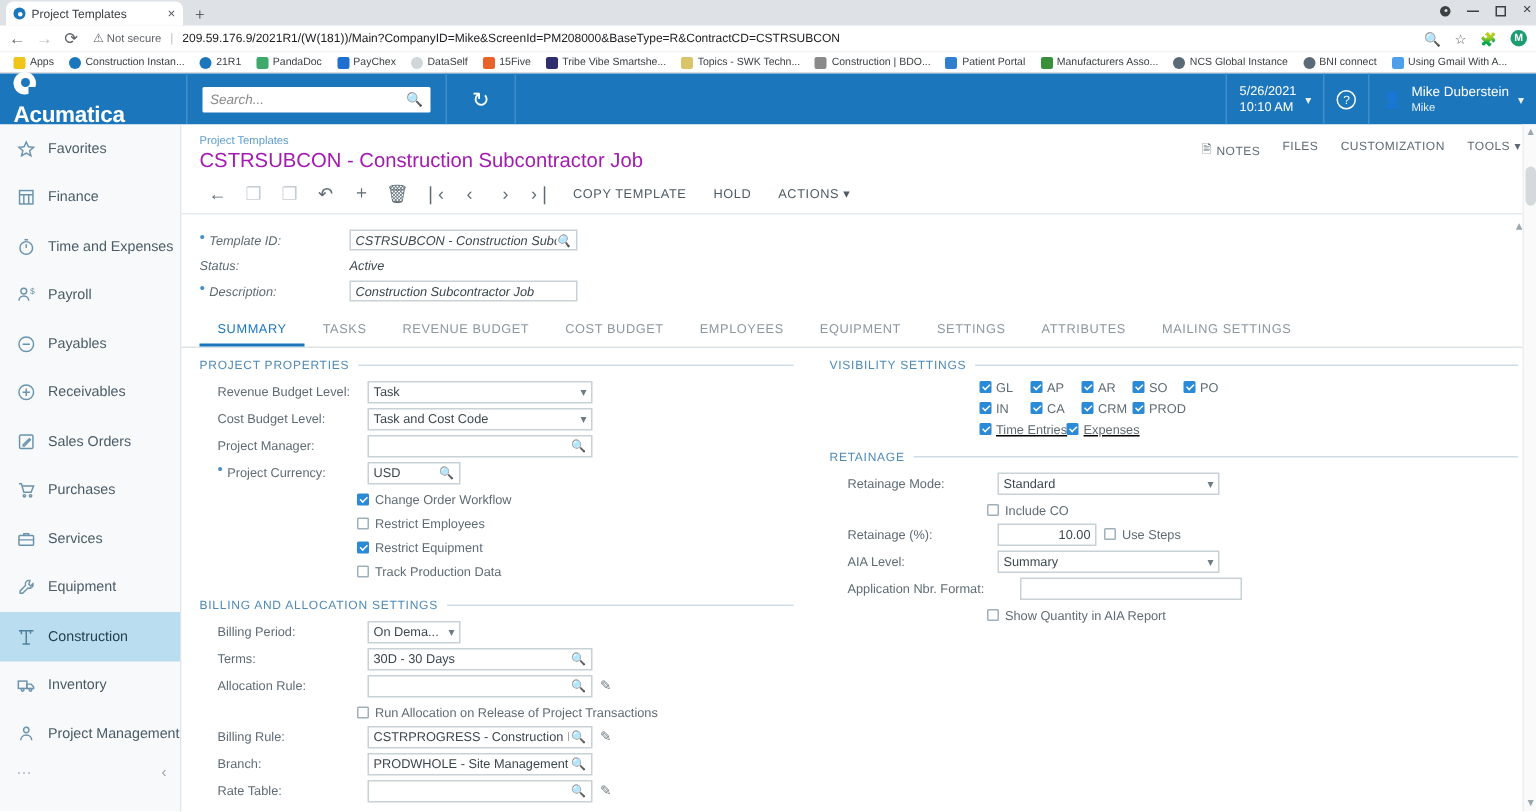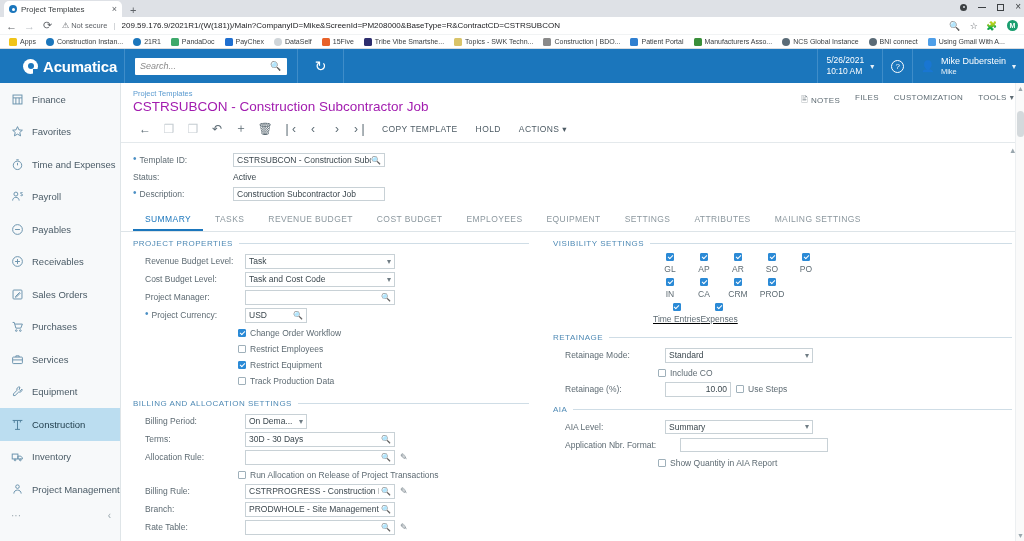--- a/index.html
+++ b/index.html
@@ -64,21 +64,21 @@
     gap: 0px; padding: 0 4px; border-bottom: 1px solid #dadce0; overflow: hidden;
   }
   .bm { display:flex; align-items:center; gap:3px; padding: 0 5px; font-size:7px;
         color:#3c4043; white-space:nowrap; flex:none; }
   .bm-ico { width:8px; height:8px; border-radius:1.5px; flex:none; }
 
   
   .acu-header {
     height: 34px; background: #1b76bc; display: flex; align-items: center; flex: none;
   }
-  .logo-box { width: 124px; display:flex; align-items:center; gap:5px; padding-left:23px; }
+  .logo-box { width: 124px; display:flex; align-items:flex-start; gap:5px; padding-left:9px;flex-direction:column; }
   .logo-mark {
     width: 15px; height: 15px; border-radius: 50%; background:#fff;
     display:flex; align-items:center; justify-content:center; position:relative;
   }
   .logo-mark::after{content:'';width:6px;height:6px;border-radius:50%;background:#1b76bc;}
   .logo-mark::before{content:'';position:absolute;right:0px;bottom:0px;width:5px;height:5px;background:#1b76bc;}
   .logo-text { color:#fff; font-size:15px; font-weight:bold; letter-spacing:-0.2px; }
   .hdr-search-wrap { padding: 0 10px; border-left:1px solid #3f8dc9; border-right:1px solid #3f8dc9; height:34px; display:flex; align-items:center;}
   .hdr-search {
     width: 152px; height: 17px; background:#fff; border-radius:1px;
@@ -140,21 +140,21 @@
   }
   .tb-ico {
     width:24px; height:17px; display:flex;align-items:center;justify-content:center;
     font-size:12px; color:#5b6a73;
   }
   .tb-ico.dim { color:#c6cdd2; }
   .tb-txt { font-size:8.5px; color:#4d5b64; padding: 0 9px; letter-spacing:.4px; }
 
   
   .topfields { padding: 9px 0 4px 0; position:relative; }
-  .frow { display:flex; align-items:center; height:16px; margin-bottom:1px; padding-left:12px;}
+  .frow { display:flex; align-items:center; height:16px; margin-bottom:1px; padding-left:12px;font-style:italic;}
   .flab { width:100px; font-size:8.5px; color:#5e6b73; display:flex; gap:3px;}
   .req::before { content:'•'; color:#4b8fc4; font-size:10px; line-height:.8; }
   .ffield {
     width:152px; height:14.5px; border:1px solid #c8d1d6; background:#fff;
     display:flex;align-items:center; padding:0 3px; font-size:8.5px; color:#3b474e;
   }
   .ffield .val { flex:1; white-space:nowrap; overflow:hidden; }
   .ffield .mag { font-size:8px; color:#6f7c84; }
   .fstatic { font-size:8.5px; color:#3b474e; }
   .collapse-chev { position:absolute; right:9px; top:2px; color:#9aa7ae; font-size:9px;}
@@ -203,21 +203,21 @@
   .cb.on::after {
     content:''; width:4px;height:2px;border-left:1.2px solid #fff;border-bottom:1.2px solid #fff;
     transform: rotate(-45deg); margin-bottom:1px;
   }
   .cb-lab { font-size:8.5px; color:#5e6b73; white-space:nowrap; }
   .cb-ind { padding-left:105px; }
   .cb-ind2 { padding-left:105px; }
 
   .vis-grid { padding-left:100px; }
   .vis-line { display:flex; gap:0px; margin-bottom:4px; }
-  .vis-item { display:flex; align-items:center; gap:3px; width:34px;flex-direction:column; }
+  .vis-item { display:flex; align-items:center; gap:3px; width:34px; }
   .vis-item.w { width:auto; margin-right:0;text-decoration:underline; }
 
   
   .vscroll {
     position:absolute; right:0; top:0; bottom:0; width:9px; background:#fafafa;
     border-left:1px solid #eceff1;
   }
   .vthumb { position:absolute; top:28px; left:1px; width:7px; height:26px; background:#d4d9dc; border-radius:4px;}
   .vs-up, .vs-dn { position:absolute; left:1px; font-size:7px; color:#9aa7ae; text-align:center; width:7px;}
   .vs-up { top:2px; }
@@ -360,35 +360,35 @@
       <span class="caret-dn">▾</span>
     </div>
   </div>
 
   <div class="body-row">
 
     <div class="sidebar">
       <div class="side-item">
         <span class="side-ico">
             <svg viewBox="0 0 16 16" fill="none" stroke="#6b93ad" stroke-width="1.2">
+              <polygon points="8,2 9.8,6 14,6.4 10.8,9.2 11.8,13.4 8,11.2 4.2,13.4 5.2,9.2 2,6.4 6.2,6"></polygon>
+            </svg>
+          </span>
+        <span>Favorites</span>
+      </div>
+      <div class="side-item">
+        <span class="side-ico">
+            <svg viewBox="0 0 16 16" fill="none" stroke="#6b93ad" stroke-width="1.2">
               <rect x="2.5" y="2.5" width="11" height="11"></rect>
               <line x1="2.5" y1="6" x2="13.5" y2="6"></line>
               <line x1="6" y1="6" x2="6" y2="13.5"></line>
               <line x1="10" y1="6" x2="10" y2="13.5"></line>
             </svg>
           </span>
         <span>Finance</span>
-      </div>
-      <div class="side-item">
-        <span class="side-ico">
-            <svg viewBox="0 0 16 16" fill="none" stroke="#6b93ad" stroke-width="1.2">
-              <polygon points="8,2 9.8,6 14,6.4 10.8,9.2 11.8,13.4 8,11.2 4.2,13.4 5.2,9.2 2,6.4 6.2,6"></polygon>
-            </svg>
-          </span>
-        <span>Favorites</span>
       </div>
       <div class="side-item">
         <span class="side-ico">
             <svg viewBox="0 0 16 16" fill="none" stroke="#6b93ad" stroke-width="1.2">
               <circle cx="8" cy="9" r="5.2"></circle>
               <line x1="8" y1="9" x2="8" y2="6"></line>
               <line x1="6.5" y1="2.2" x2="9.5" y2="2.2"></line>
             </svg>
           </span>
         <span>Time and Expenses</span>
@@ -787,24 +787,20 @@
               <span class="inp w90 num-r">
                 <span class="v">10.00</span>
               </span>
               <span class="cb-row">
                 <span class="cb"></span>
                 <span class="cb-lab">Use Steps</span>
               </span>
             </span>
           </div>
 
-          <div class="sec-hd" style="margin-top:7px;">
-            <span class="sec-title">AIA</span>
-            <span class="sec-line"></span>
-          </div>
 
           <div class="r">
             <span class="lab">AIA Level:</span>
             <span class="inp w148">
               <span class="v">Summary</span>
               <span class="ic">▾</span>
             </span>
           </div>
 
           <div class="r">

